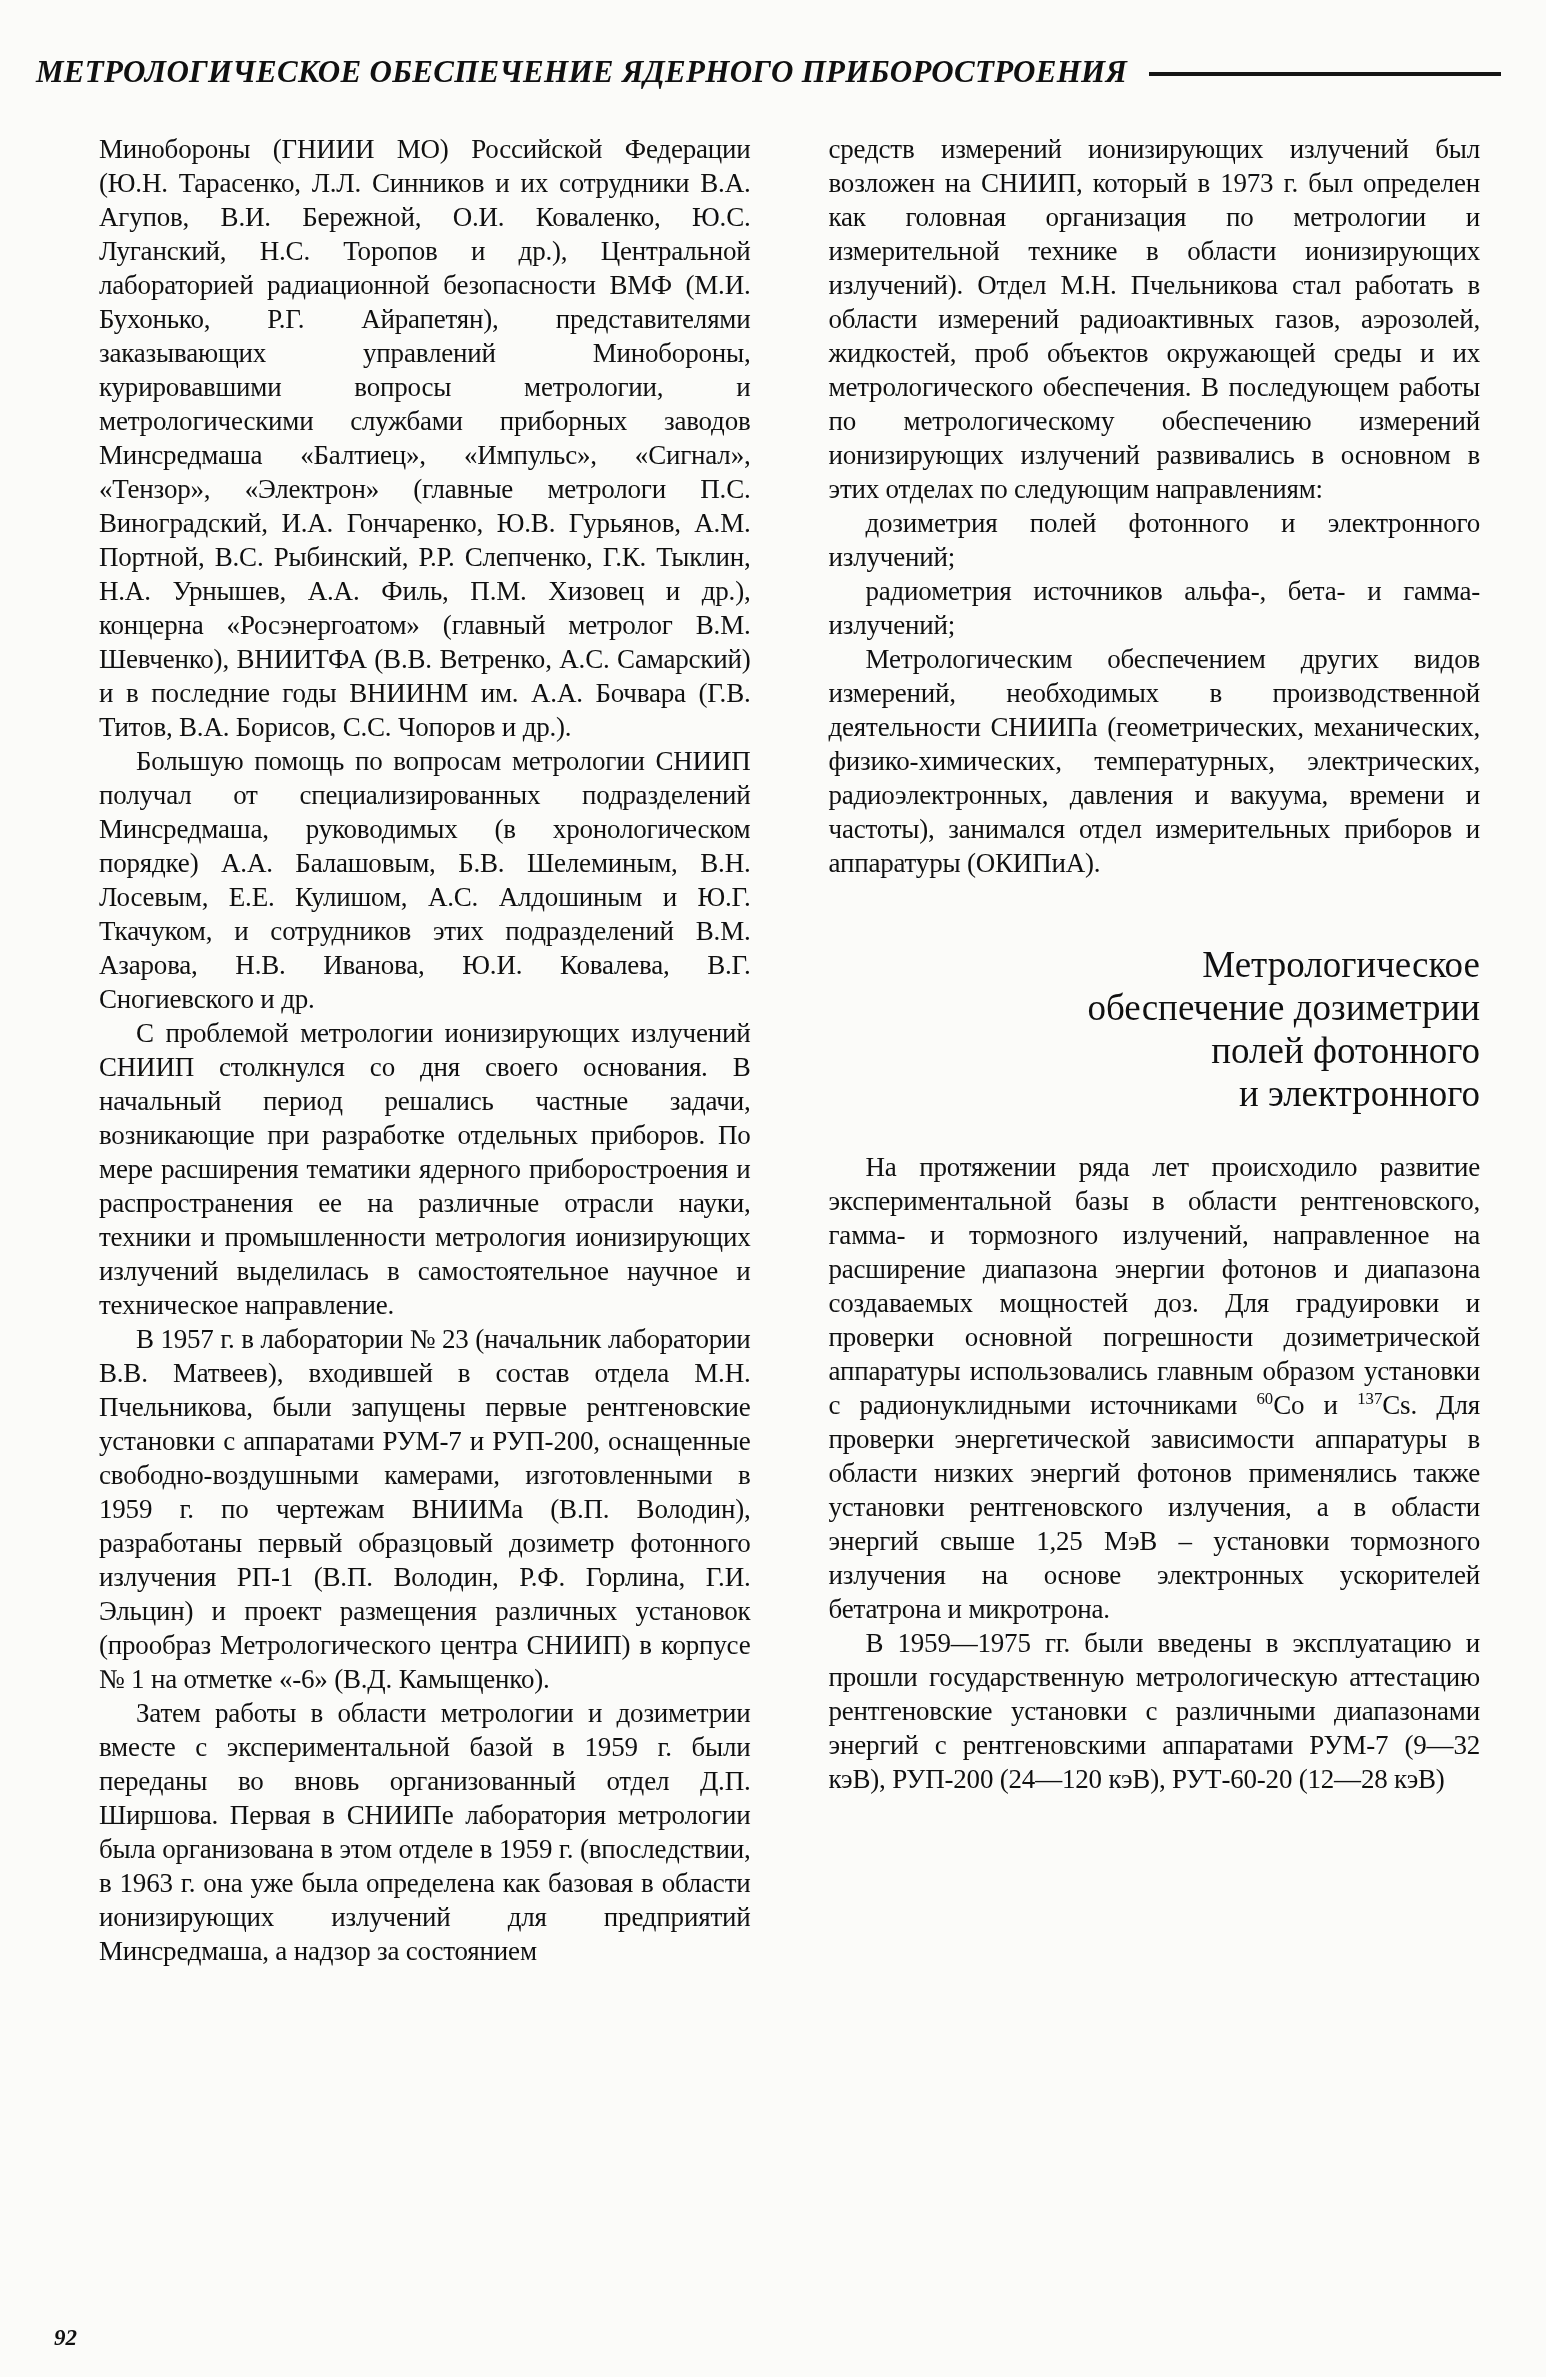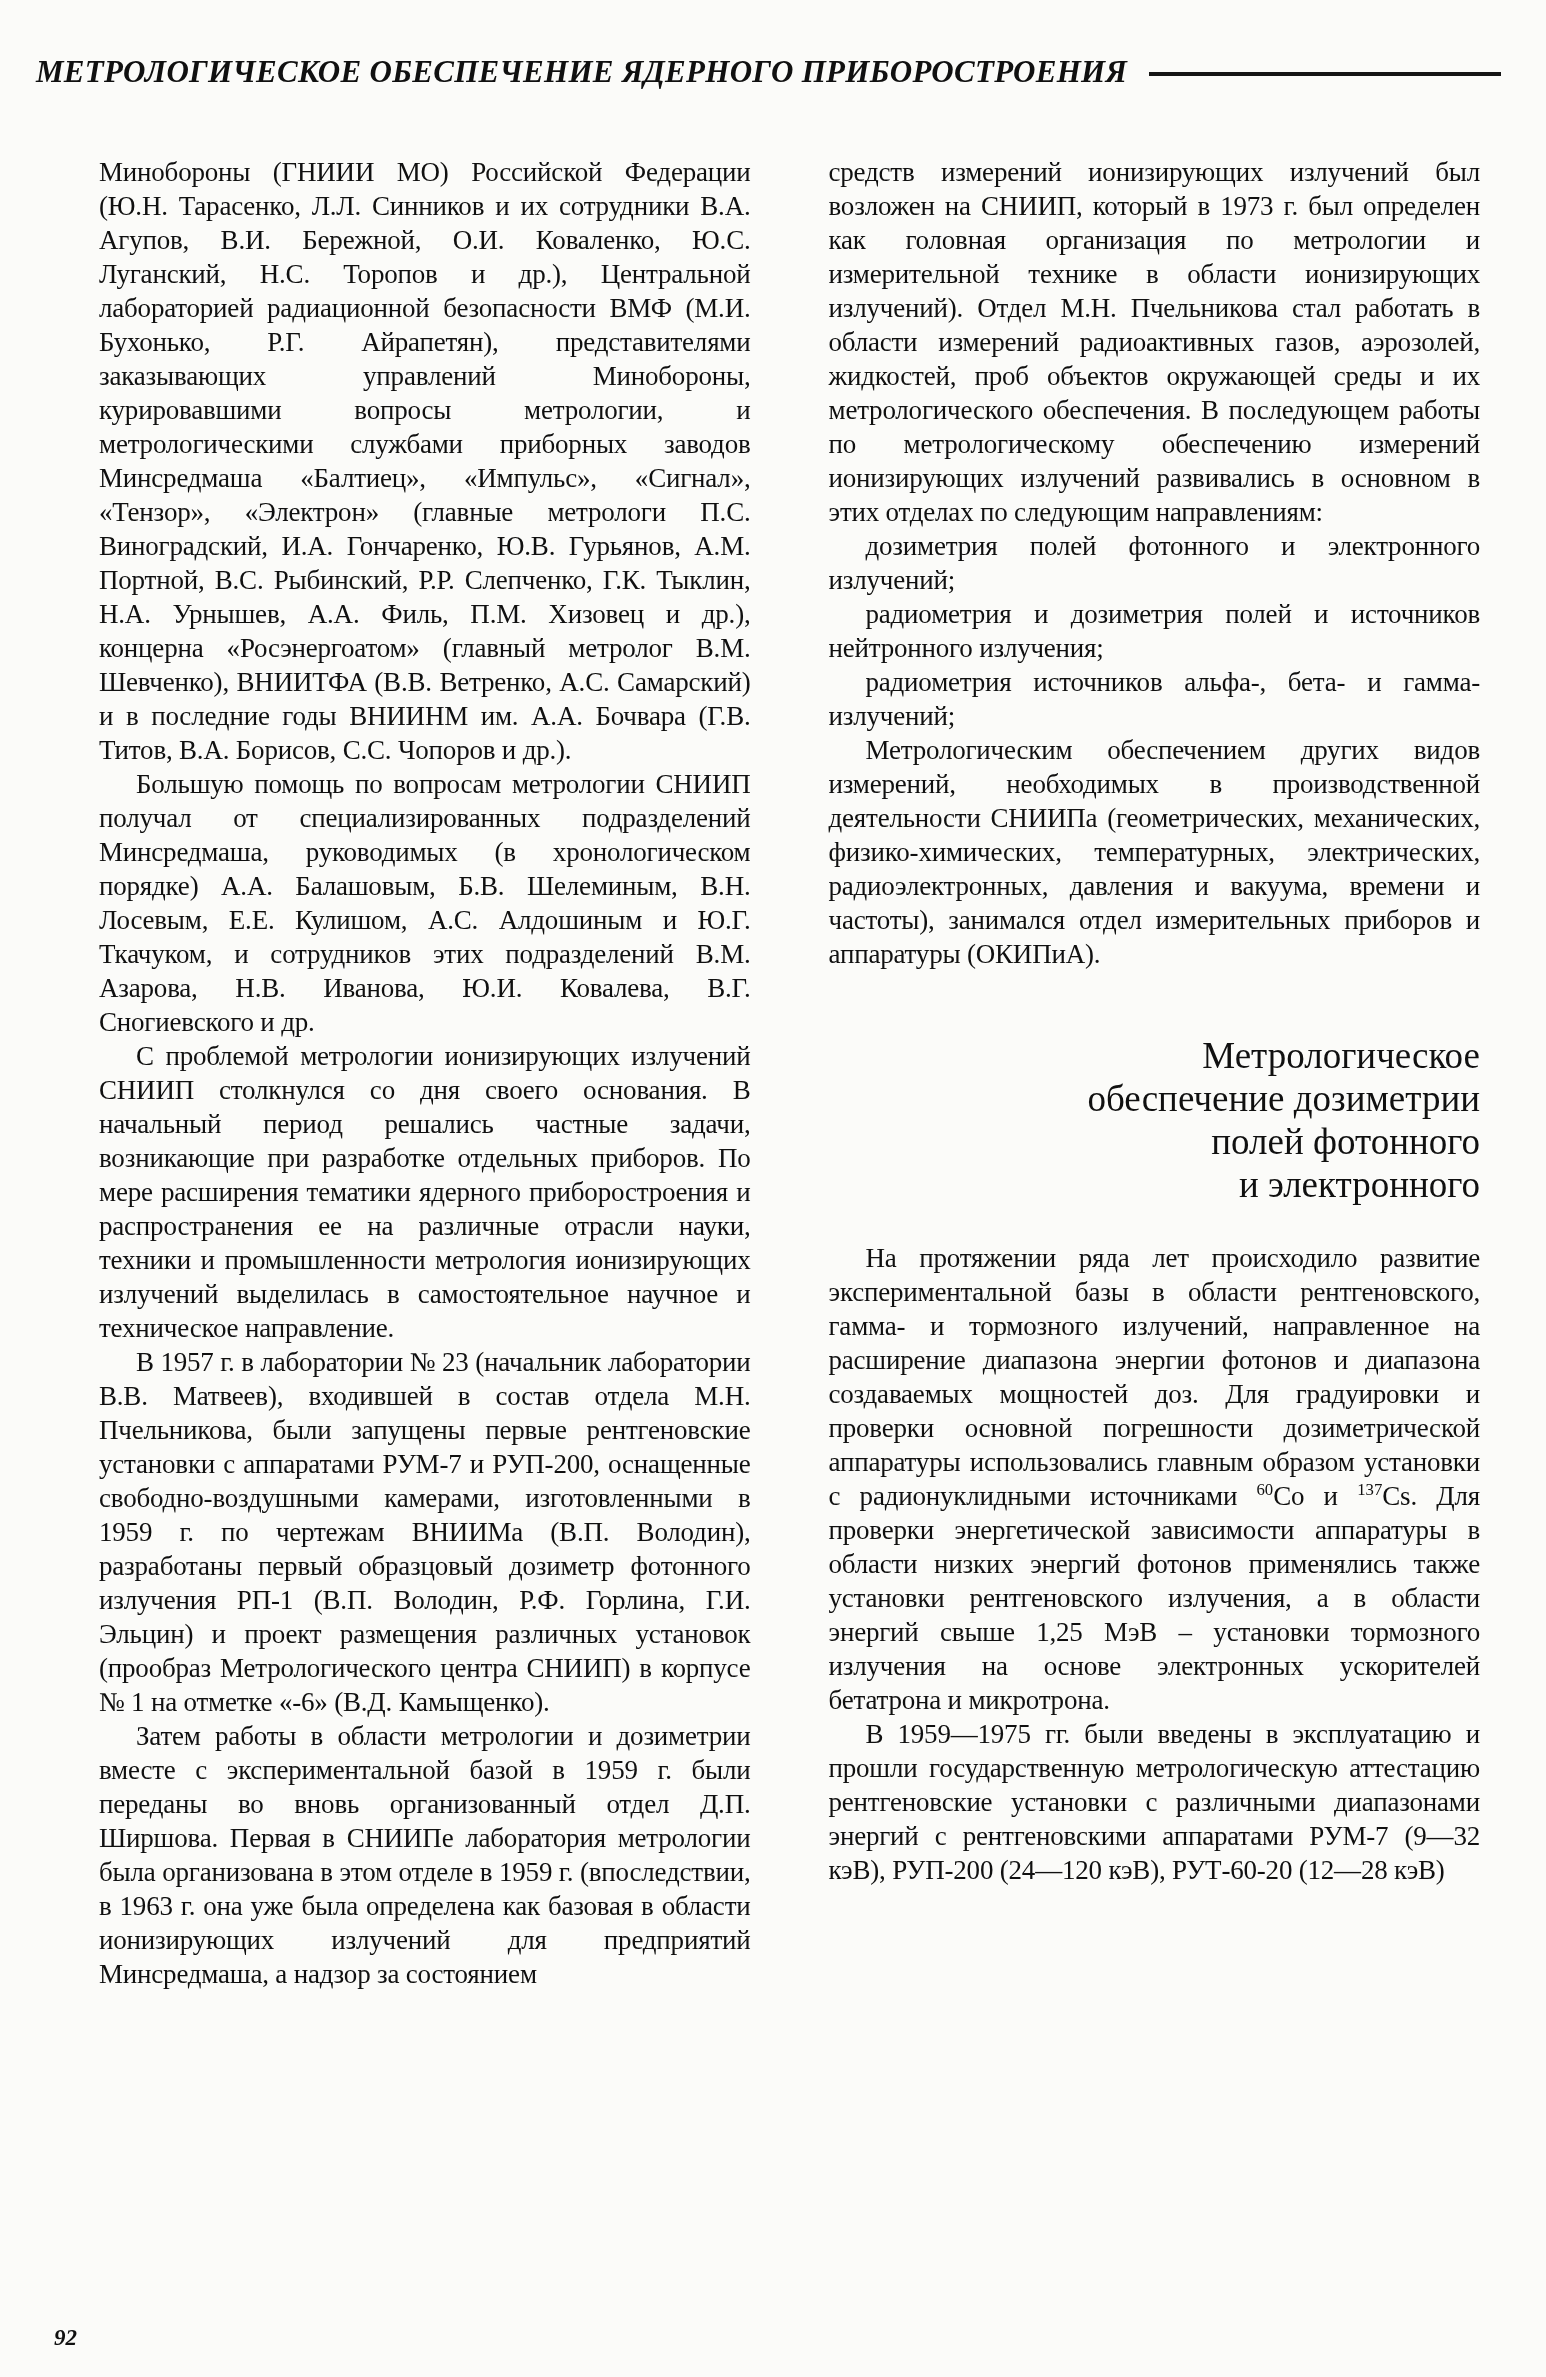--- a/index.html
+++ b/index.html
@@ -28,21 +28,21 @@
     flex: 1;
     height: 3.2px;
     background: #151515;
     margin-left: 22px;
     margin-top: 3.9px;
   }
   .columns {
     display: flex;
     gap: 78px;
     padding: 0 67px 0 99px;
-    margin-top: 65px;
+    margin-top: 42px;
   }
   .column {
     width: 666px;
     font-size: 27px;
     line-height: 34px;
     text-align: justify;
     letter-spacing: -0.2px;
   }
   .para { margin: 0; }
   .para.indent { text-indent: 37px; }
@@ -81,21 +81,20 @@
   <div class="column">
       <p class="para">Минобороны (ГНИИИ МО) Российской Федерации (Ю.Н. Тарасенко, Л.Л. Синников и их сотрудники В.А. Агупов, В.И. Бережной, О.И. Коваленко, Ю.С. Луганский, Н.С. Торопов и др.), Центральной лабораторией радиационной безопасности ВМФ (М.И. Бухонько, Р.Г. Айрапетян), представителями заказывающих управлений Минобороны, курировавшими вопросы метрологии, и метрологическими службами приборных заводов Минсредмаша «Балтиец», «Импульс», «Сигнал», «Тензор», «Электрон» (главные метрологи П.С. Виноградский, И.А. Гончаренко, Ю.В. Гурьянов, А.М. Портной, В.С. Рыбинский, Р.Р. Слепченко, Г.К. Тыклин, Н.А. Урнышев, А.А. Филь, П.М. Хизовец и др.), концерна «Росэнергоатом» (главный метролог В.М. Шевченко), ВНИИТФА (В.В. Ветренко, А.С. Самарский) и в последние годы ВНИИНМ им. А.А. Бочвара (Г.В. Титов, В.А. Борисов, С.С. Чопоров и др.).</p>
       <p class="para indent">Большую помощь по вопросам метрологии СНИИП получал от специализированных подразделений Минсредмаша, руководимых (в хронологическом порядке) А.А. Балашовым, Б.В. Шелеминым, В.Н. Лосевым, Е.Е. Кулишом, А.С. Алдошиным и Ю.Г. Ткачуком, и сотрудников этих подразделений В.М. Азарова, Н.В. Иванова, Ю.И. Ковалева, В.Г. Сногиевского и др.</p>
       <p class="para indent">С проблемой метрологии ионизирующих излучений СНИИП столкнулся со дня своего основания. В начальный период решались частные задачи, возникающие при разработке отдельных приборов. По мере расширения тематики ядерного приборостроения и распространения ее на различные отрасли науки, техники и промышленности метрология ионизирующих излучений выделилась в самостоятельное научное и техническое направление.</p>
       <p class="para indent">В 1957 г. в лаборатории № 23 (начальник лаборатории В.В. Матвеев), входившей в состав отдела М.Н. Пчельникова, были запущены первые рентгеновские установки с аппаратами РУМ-7 и РУП-200, оснащенные свободно-воздушными камерами, изготовленными в 1959 г. по чертежам ВНИИМа (В.П. Володин), разработаны первый образцовый дозиметр фотонного излучения РП-1 (В.П. Володин, Р.Ф. Горлина, Г.И. Эльцин) и проект размещения различных установок (прообраз Метрологического центра СНИИП) в корпусе № 1 на отметке «-6» (В.Д. Камыщенко).</p>
       <p class="para indent">Затем работы в области метрологии и дозиметрии вместе с экспериментальной базой в 1959 г. были переданы во вновь организованный отдел Д.П. Ширшова. Первая в СНИИПе лаборатория метрологии была организована в этом отделе в 1959 г. (впоследствии, в 1963 г. она уже была определена как базовая в области ионизирующих излучений для предприятий Минсредмаша, а надзор за состоянием</p>
     </div>
   <div class="column">
       <p class="para">средств измерений ионизирующих излучений был возложен на СНИИП, который в 1973 г. был определен как головная организация по метрологии и измерительной технике в области ионизирующих излучений). Отдел М.Н. Пчельникова стал работать в области измерений радиоактивных газов, аэрозолей, жидкостей, проб объектов окружающей среды и их метрологического обеспечения. В последующем работы по метрологическому обеспечению измерений ионизирующих излучений развивались в основном в этих отделах по следующим направлениям:</p>
       <p class="para indent">дозиметрия полей фотонного и электронного излучений;</p>
-      <p class="para indent">радиометрия и дозиметрия полей и источников нейтронного излучения;</p>
       <p class="para indent">радиометрия источников альфа-, бета- и гамма-излучений;</p>
       <p class="para indent">Метрологическим обеспечением других видов измерений, необходимых в производственной деятельности СНИИПа (геометрических, механических, физико-химических, температурных, электрических, радиоэлектронных, давления и вакуума, времени и частоты), занимался отдел измерительных приборов и аппаратуры (ОКИПиА).</p>
       <div class="section-heading">
         <div>Метрологическое</div>
         <div>обеспечение дозиметрии</div>
         <div>полей фотонного</div>
         <div>и электронного</div>
       </div>
       <p class="para indent">На протяжении ряда лет происходило развитие экспериментальной базы в области рентгеновского, гамма- и тормозного излучений, направленное на расширение диапазона энергии фотонов и диапазона создаваемых мощностей доз. Для градуировки и проверки основной погрешности дозиметрической аппаратуры использовались главным образом установки с радионуклидными источниками <sup>60</sup>Co и <sup>137</sup>Cs. Для проверки энергетической зависимости аппаратуры в области низких энергий фотонов применялись также установки рентгеновского излучения, а в области энергий свыше 1,25 МэВ – установки тормозного излучения на основе электронных ускорителей бетатрона и микротрона.</p>
       <p class="para indent">В 1959—1975 гг. были введены в эксплуатацию и прошли государственную метрологическую аттестацию рентгеновские установки с различными диапазонами энергий с рентгеновскими аппаратами РУМ-7 (9—32 кэВ), РУП-200 (24—120 кэВ), РУТ-60-20 (12—28 кэВ)</p>

